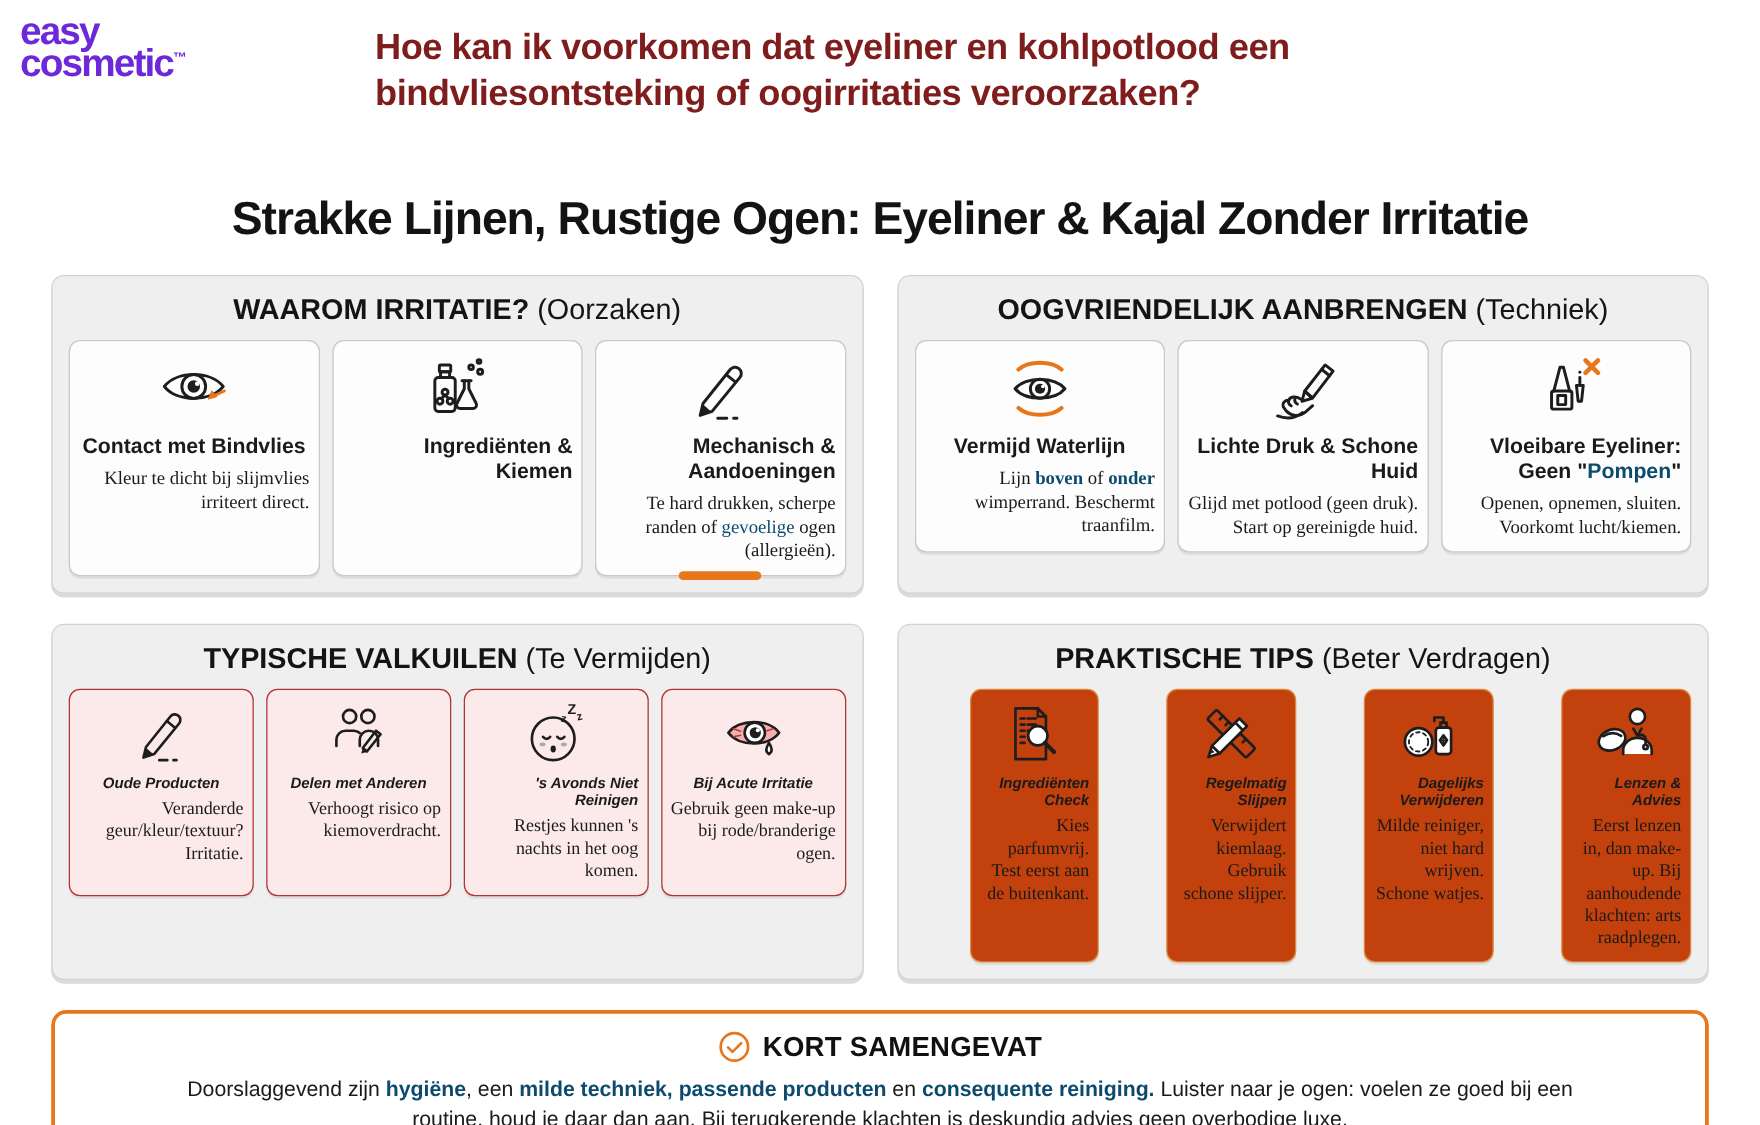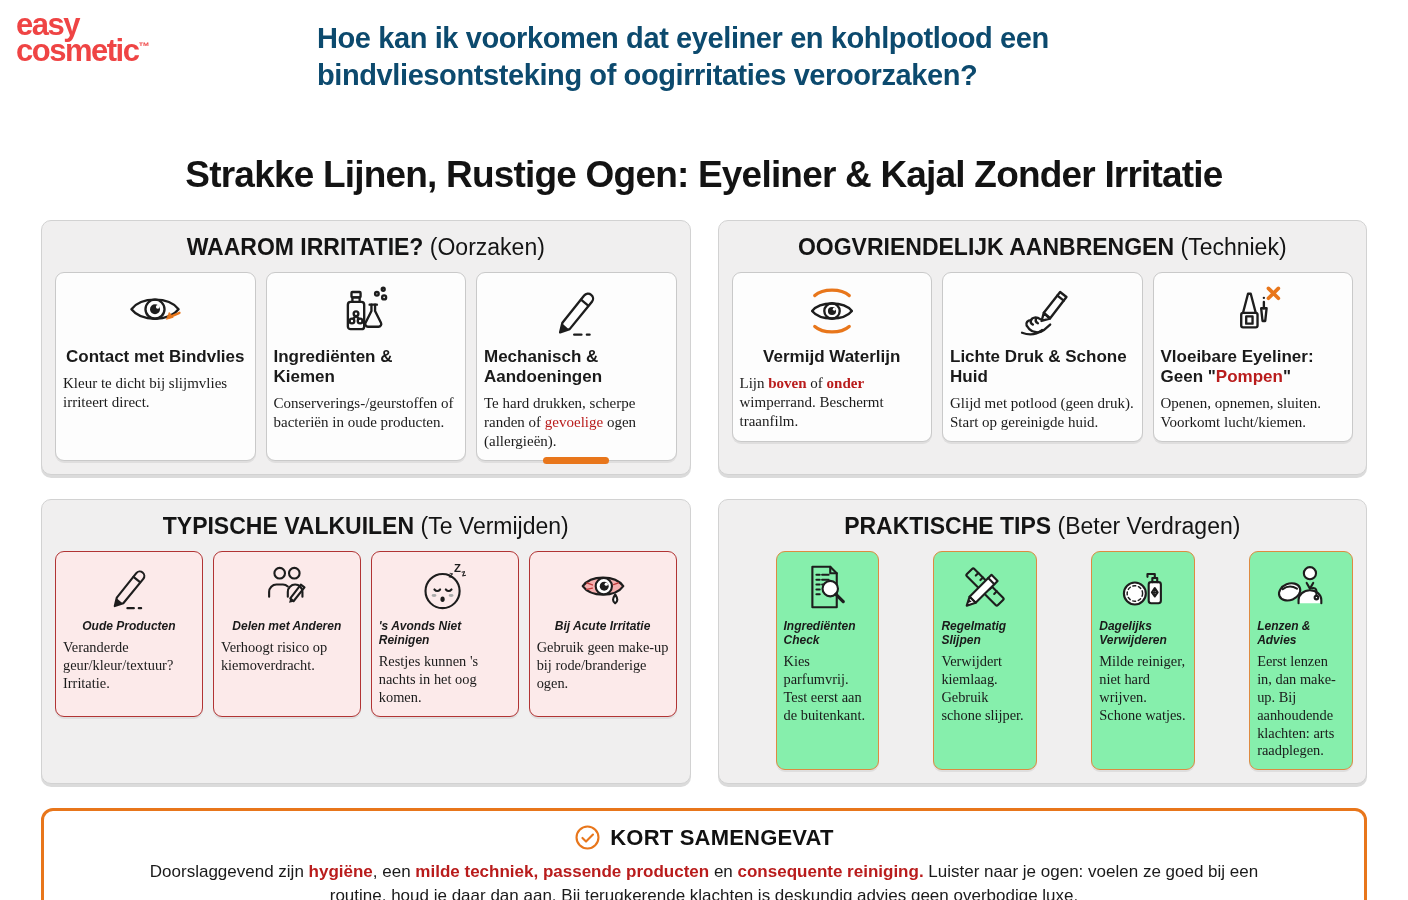--- a/index.html
+++ b/index.html
@@ -3,46 +3,46 @@
 <meta charset="utf-8">
 <style>
   html,body{margin:0;padding:0;}
   body{
     width:1408px;height:900px;background:#ffffff;
     font-family:"Liberation Sans","DejaVu Sans",sans-serif;
     color:#1a1a1a;overflow:hidden;
   }
   .header{position:relative;height:108px;}
   .logo{position:absolute;left:16px;top:12px;font-weight:bold;font-size:31px;
-        line-height:0.84;letter-spacing:-1.5px;color:#ef4444;}
+        line-height:0.84;letter-spacing:-1.5px;color:#6d28d9;}
   .logo .tm{font-size:11px;vertical-align:super;letter-spacing:0;font-weight:bold;}
-  .question{position:absolute;left:317px;top:20px;font-size:29px;font-weight:bold;
-        line-height:1.28;letter-spacing:-0.4px;color:#0c4a6e;}
+  .question{position:absolute;left:300px;top:20px;font-size:29px;font-weight:bold;
+        line-height:1.28;letter-spacing:-0.4px;color:#7f1d1d;}
   .main-title{text-align:center;font-size:37px;font-weight:bold;margin:46px 0 24px;
         letter-spacing:-0.8px;color:#131313;}
   .grid{display:grid;grid-template-columns:1fr 1fr;column-gap:27px;row-gap:24px;margin:0 41px;}
   .panel{background:#F0EFEF;border:1px solid #D2D2D2;border-radius:10px;
         box-shadow:0 3px 0 rgba(0,0,0,0.14);padding:0 13px 13px;}
   .panel-title{text-align:center;font-size:23px;padding:13px 0 11px;color:#141414;}
   .panel-title .bold{font-weight:bold;}
   .cards{display:flex;gap:10px;}
   .card{position:relative;flex:1;background:#FDFDFD;border:1px solid #C9C9C9;border-radius:9px;
-        box-shadow:0 2px 0 rgba(0,0,0,0.07);padding:9px 7px 9px;text-align:left;
+        box-shadow:0 2px 0 rgba(0,0,0,0.07);padding:9px 7px 9px;text-align:right;
         display:flex;flex-direction:column;align-items:center;}
   .panel-pitfalls .card{background:#FCEAEA;border:1.6px solid #B13434;}
-  .panel-tips .card{background:#86efac;border:1.6px solid #DE8A41;margin-left:44px;}
+  .panel-tips .card{background:#c2410c;border:1.6px solid #DE8A41;margin-left:44px;}
   .icon{display:flex;align-items:center;justify-content:center;}
   .card .icon{height:58px;margin-bottom:7px;flex:0 0 auto;}
   .card .icon svg{height:100%;width:auto;}
   .cards-4 .icon{height:52px;margin-bottom:6px;}
   .card-title{font-weight:bold;font-size:17px;line-height:1.18;margin-bottom:7px;}
   .cards-4 .card-title{font-size:12px;margin-bottom:6px;font-style:italic;}
   .card-body{font-size:15px;line-height:1.26;font-family:Liberation Serif, serif;}
   .cards-4 .card-body{font-size:14.4px;line-height:1.24;}
-  .c-accent{color:#b91c1c;}
+  .c-accent{color:#0c4a6e;}
   .seg-bold{font-weight:bold;}
   .accent-bar{position:absolute;bottom:-4px;left:50%;transform:translateX(-50%);
         width:66px;height:7px;border-radius:4px;background:#E8761B;}
   .summary{margin:24px 41px 0;border:3px solid #E8761B;border-radius:12px;background:#fff;
         box-shadow:0 3px 0 rgba(0,0,0,0.10);padding:13px 24px 10px;text-align:center;}
   .summary-head{display:flex;align-items:center;justify-content:center;gap:9px;margin-bottom:9px;}
   .summary-head .icon{width:27px;height:27px;}
   .summary-head .icon svg{width:100%;height:100%;}
   .summary-title{font-size:22px;font-weight:bold;letter-spacing:0.2px;color:#111;}
   .summary-body{font-size:17px;line-height:1.4;max-width:1130px;margin:0 auto;}
@@ -97,21 +97,20 @@
                 <circle cx="25.5" cy="43" r="2.6"></circle>
     <path d="M21 37.5 L18 40.5 M21 37.5 L24 40.5"></path>
     <path d="M38 25 v7 l-6.5 13 a3 3 0 0 0 2.7 4.4 h11.6 a3 3 0 0 0 2.7 -4.4 L42 32 v-7"></path>
     <path d="M36 25 h8"></path>
     <circle cx="44" cy="13" r="2"></circle>
                 <circle cx="51" cy="8" r="1.6"></circle>
                 <circle cx="52" cy="17" r="2.2"></circle>
   </svg>
             </span>
           <div class="card-title"><span>Ingrediënten &amp; Kiemen</span></div>
-          <div class="card-body"><span>Conserverings-/geurstoffen of bacteriën in oude producten.</span></div>
         </div>
         <div class="card">
           <span class="icon">
               <svg viewBox="0 0 64 64" fill="none" stroke="#1d1d1d" stroke-width="2.6" stroke-linecap="round" stroke-linejoin="round">
     <path d="M17 45 L41 15 a5.5 5.5 0 0 1 8.6 6.9 L25 52 l-10.5 3.5 z"></path>
     <path d="M37.5 19.5 l8 6.5"></path>
     <path d="M14.5 55 l9.5 -3 -6.8 -6 z" fill="#1d1d1d" stroke="none"></path>
     <path d="M30 58 h8 M44 58 h3"></path>
   </svg>
             </span>

